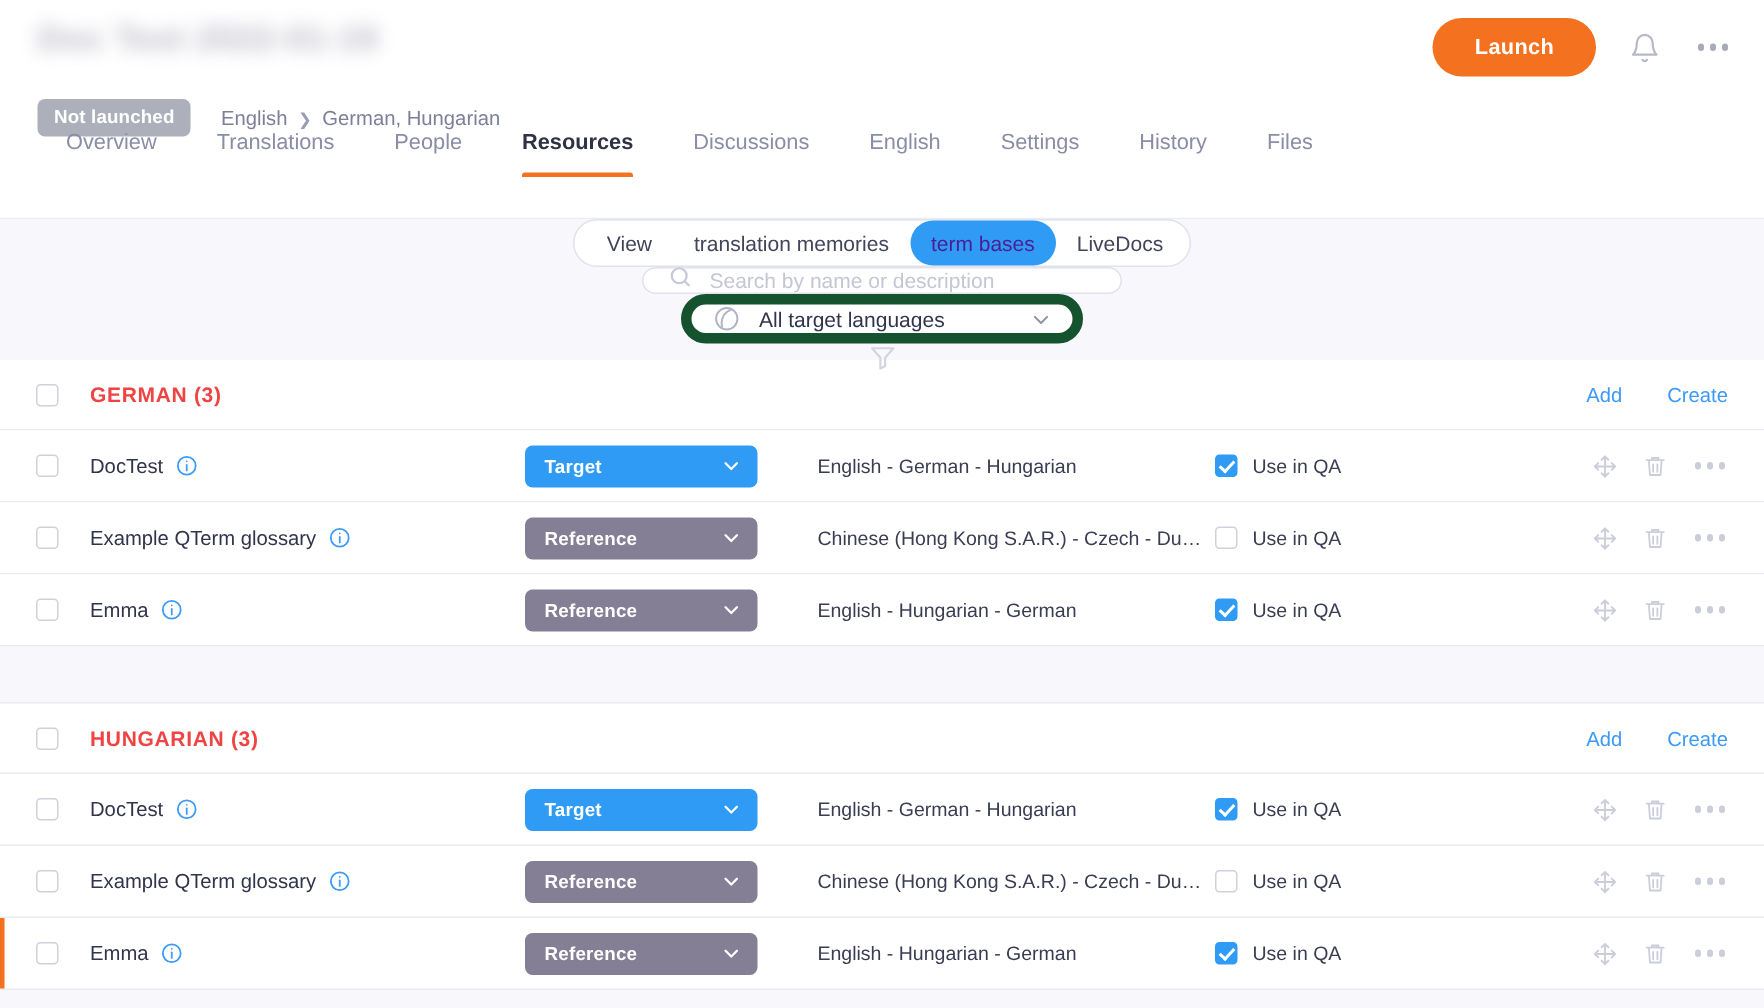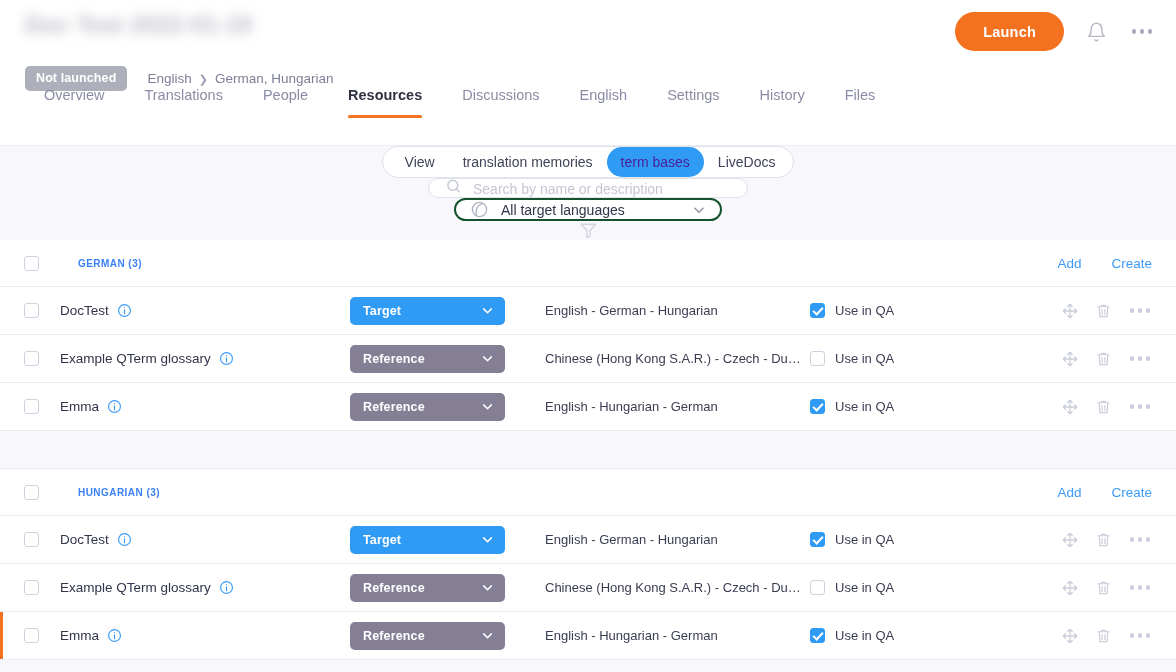--- a/index.html
+++ b/index.html
@@ -121,43 +121,43 @@
     font-size: 14px; color: #41445a;
     font-family: "Liberation Sans", sans-serif;
     width: 100%;
   }
   .search-box input::placeholder { color: #c4c6d4; }
 
   .lang-select {
     position: relative;
     width: 268px; height: 38px;
     background: #ffffff;
-    border: 2px solid #14532d; border-radius: 20px;
+    border: 7px solid #14532d; border-radius: 20px;
     display: flex; align-items: center;
     padding: 0 14px 0 14px;
     cursor: pointer;
   }
   .lang-select .g-icon { margin-right: 12px; color: #b0b3c3; display: flex; }
   .lang-select .l-text { font-size: 14px; color: #31344a; flex: 1; }
   .lang-select .chev { color: #9093a8; display: flex; }
 
   .filter-icon { cursor: pointer; color: #d2d4de; display: flex; align-items: center; }
 
   
   .table { background: #ffffff; }
   .group-header {
     position: relative;
     display: flex; align-items: center;
     height: 47px;
     border-bottom: 1px solid #ebecf2;
     padding: 0 24px 0 24px;
   }
   .group-header .g-title {
-    font-size: 10px; font-weight: 700; color: #3b82f6;
-    letter-spacing: .45px; margin-left: 39px;
+    font-size: 14px; font-weight: 700; color: #ef4444;
+    letter-spacing: .45px; margin-left: 21px;
   }
   .group-actions {
     margin-left: auto; display: flex; gap: 30px;
   }
   .link-action {
     font-size: 13.5px; color: #3d9bf7; cursor: pointer;
   }
 
   .row {
     position: relative;

